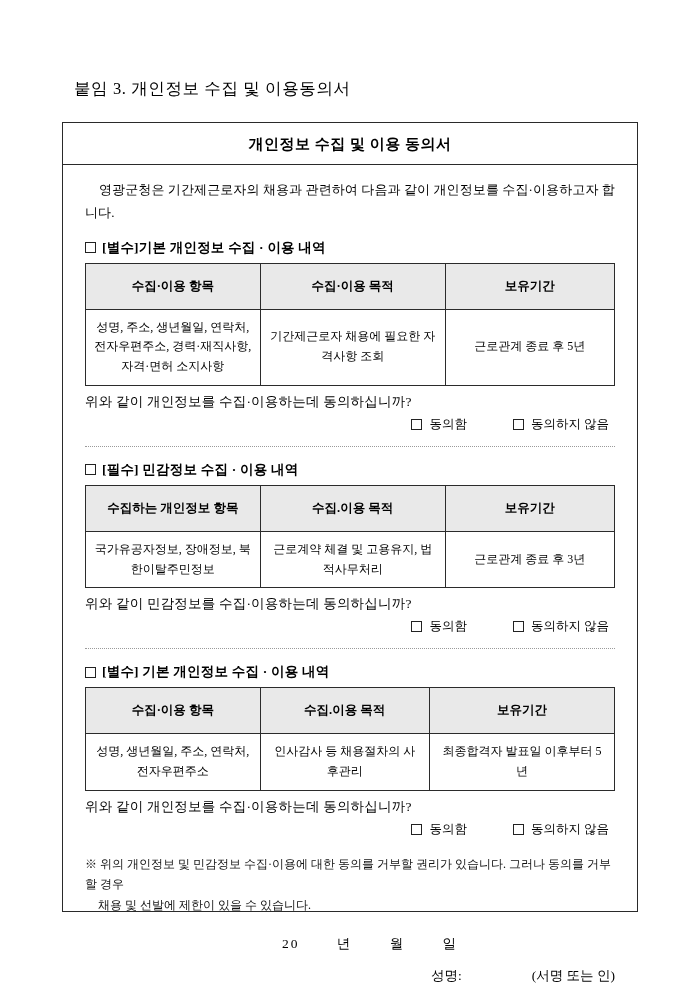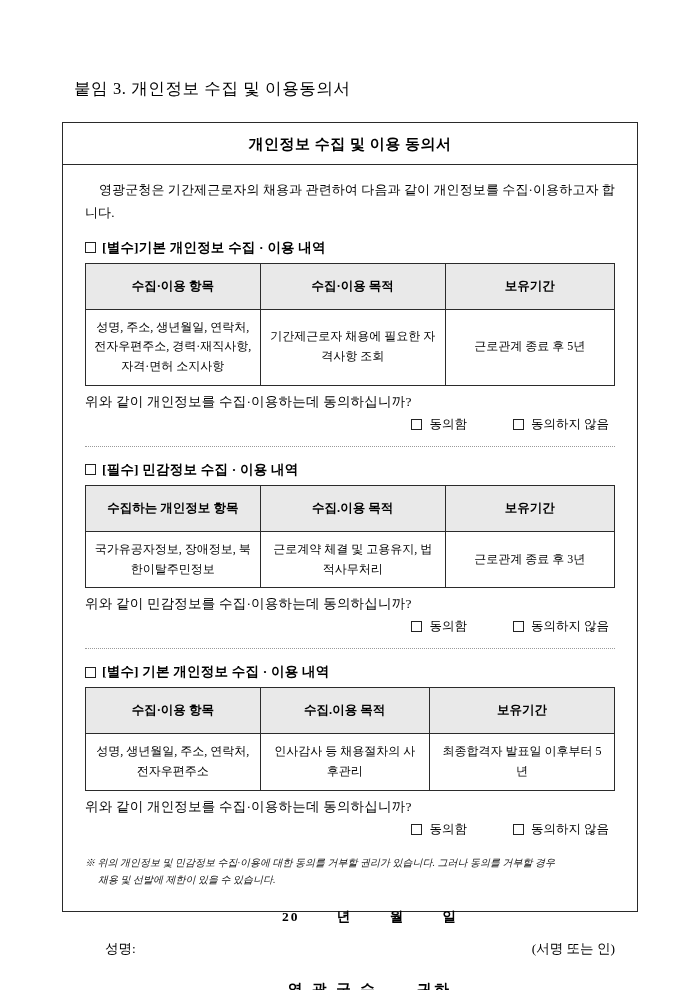--- a/index.html
+++ b/index.html
@@ -120,43 +120,42 @@
     display: flex;
     align-items: center;
     gap: 7px;
   }
   .divider {
     border-top: 1px dotted #9a9a9a;
     margin: 13px 0 0 0;
     height: 0;
   }
   .note {
-    font-size: 10px;
+    font-size: 12px;
     line-height: 1.7;
     margin-top: 16px;
     color: #111;
-    font-style: italic;
   }
   .note .note-line2 {
     display: block;
     padding-left: 13px;
   }
   .date-line {
     margin-top: 20px;
     text-align: center;
     font-size: 13.5px;
     letter-spacing: 2px;
     padding-left: 40px;
   }
-  .date-line span { margin: 0 16px; font-weight: bold; }
+  .date-line span { margin: 0 16px; }
   .sign-line {
     margin-top: 14px;
     font-size: 13.5px;
     display: flex;
-    justify-content: space-between;
+    justify-content: flex-end;
     gap: 70px;
     padding-left: 20px;
   }
   .recipient {
     margin-top: 22px;
     text-align: center;
     font-size: 14.5px;
     font-weight: bold;
     letter-spacing: 3px;
     padding-left: 40px;

